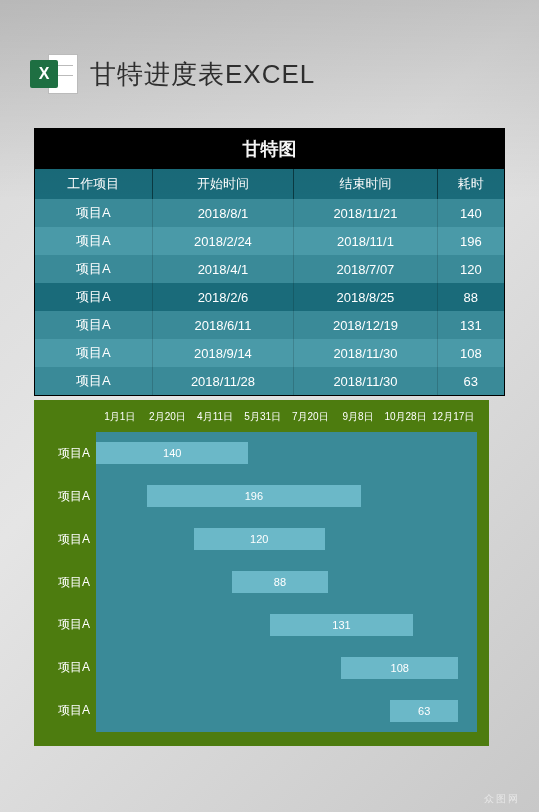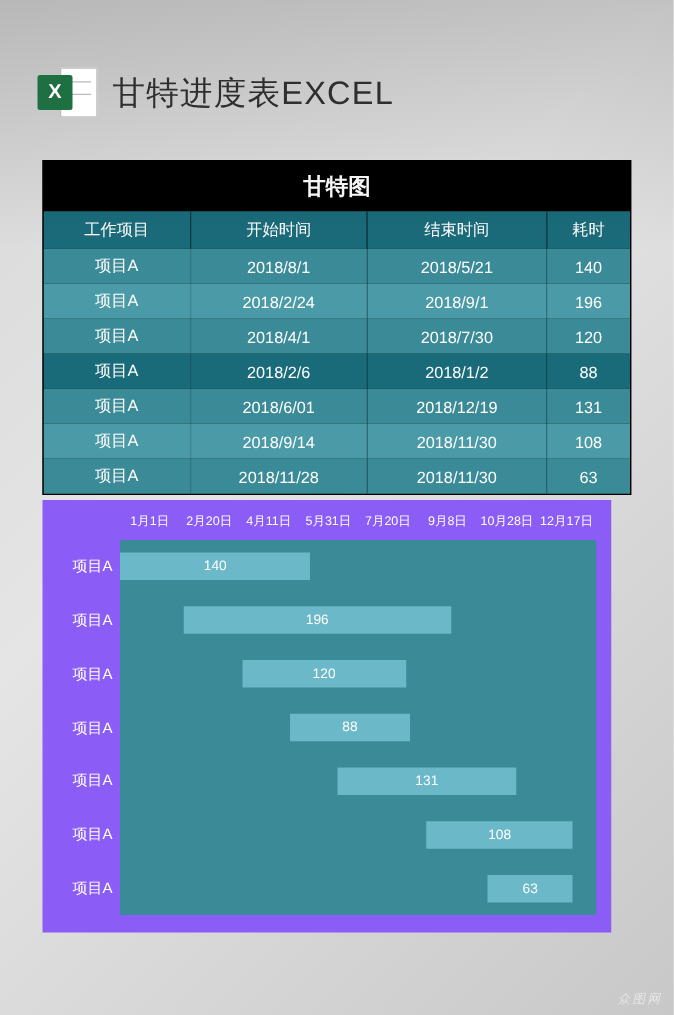--- a/index.html
+++ b/index.html
@@ -96,21 +96,21 @@
     color: #fff;
     border-right: 1px solid rgba(0,0,0,0.15);
   }
   td:last-child { border-right: none; }
   tbody tr { background: #4a9aa8; }
   tbody tr:nth-child(odd) { background: #3a8a98; }
   tbody tr.dark { background: #1a6b7a; }
 
   .gantt-area {
     margin: 4px 50px 30px 34px;
-    background: #8b5cf6;
+    background: #4d7c0f;
     padding: 10px 12px 14px 8px;
   }
   .gantt-axis {
     display: flex;
     color: #fff;
     font-size: 10px;
     padding-left: 54px;
     margin-bottom: 8px;
   }
   .gantt-axis span {
@@ -147,25 +147,24 @@
     background: #6bb8c8;
     color: #fff;
     font-size: 11px;
     display: flex;
     align-items: center;
     justify-content: center;
   }
   .watermark {
     position: absolute;
     bottom: 6px;
-    right: 9px;
+    right: 19px;
     font-size: 10px;
     color: rgba(255,255,255,0.55);
     letter-spacing: 2px;
-    font-style: italic;
   }
 </style>
 </head>
 <body>
 
 <div class="shadow-overlay"></div>
 
 <div class="header">
   <div class="excel-icon">
     <div class="sheet"></div>
@@ -182,44 +181,44 @@
         <th>工作项目</th>
         <th>开始时间</th>
         <th>结束时间</th>
         <th>耗时</th>
       </tr>
     </thead>
     <tbody id="table-body">
         <tr>
           <td>项目A</td>
           <td>2018/8/1</td>
-          <td>2018/5/21</td>
+          <td>2018/11/21</td>
           <td>140</td>
         </tr>
         <tr>
           <td>项目A</td>
           <td>2018/2/24</td>
-          <td>2018/9/1</td>
+          <td>2018/11/1</td>
           <td>196</td>
         </tr>
         <tr>
           <td>项目A</td>
           <td>2018/4/1</td>
-          <td>2018/7/30</td>
+          <td>2018/7/07</td>
           <td>120</td>
         </tr>
         <tr class="dark">
           <td>项目A</td>
           <td>2018/2/6</td>
-          <td>2018/1/2</td>
+          <td>2018/8/25</td>
           <td>88</td>
         </tr>
         <tr>
           <td>项目A</td>
-          <td>2018/6/01</td>
+          <td>2018/6/11</td>
           <td>2018/12/19</td>
           <td>131</td>
         </tr>
         <tr>
           <td>项目A</td>
           <td>2018/9/14</td>
           <td>2018/11/30</td>
           <td>108</td>
         </tr>
         <tr>

